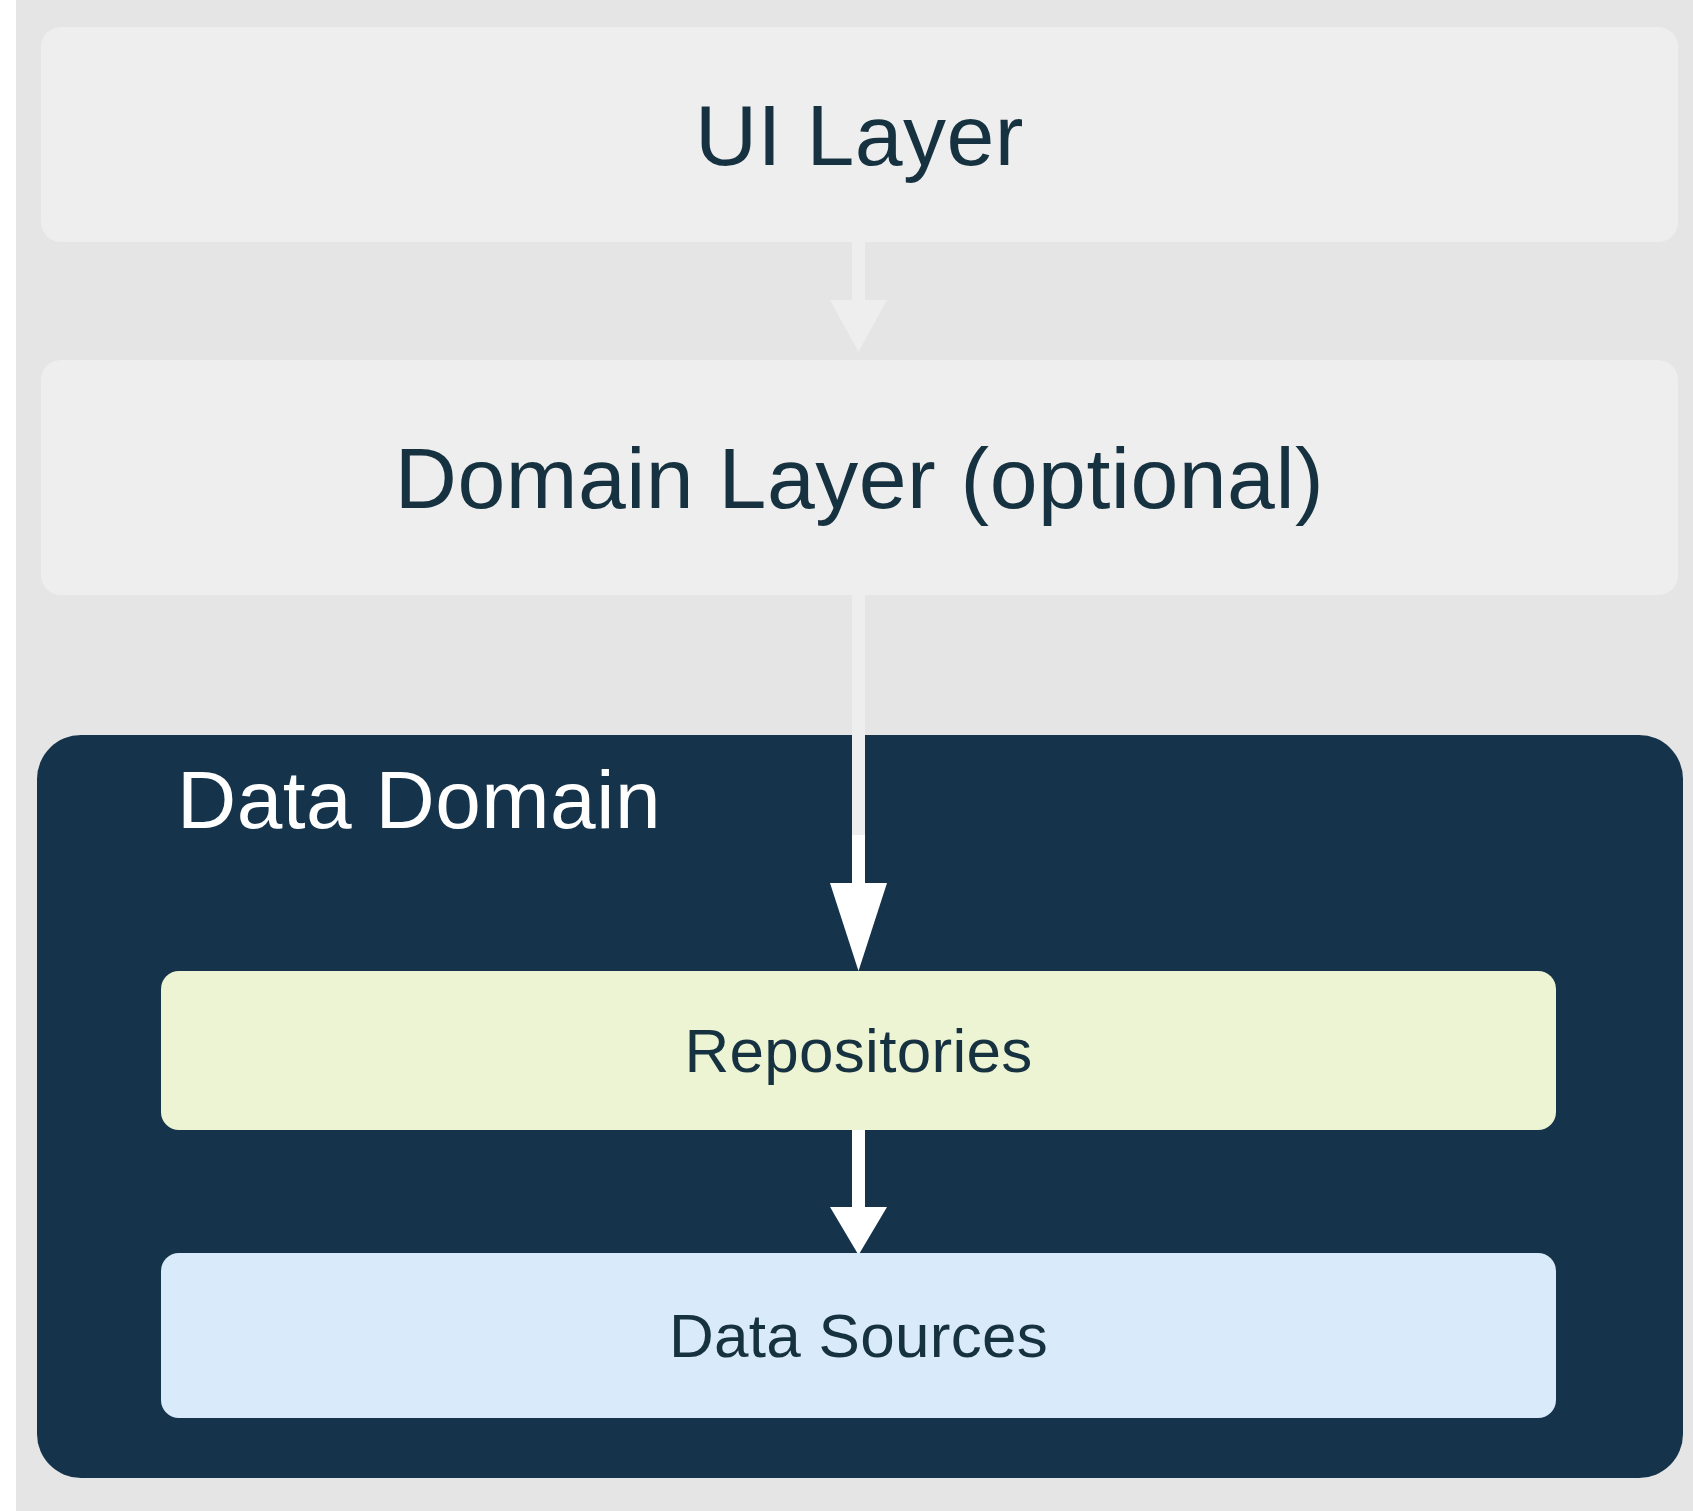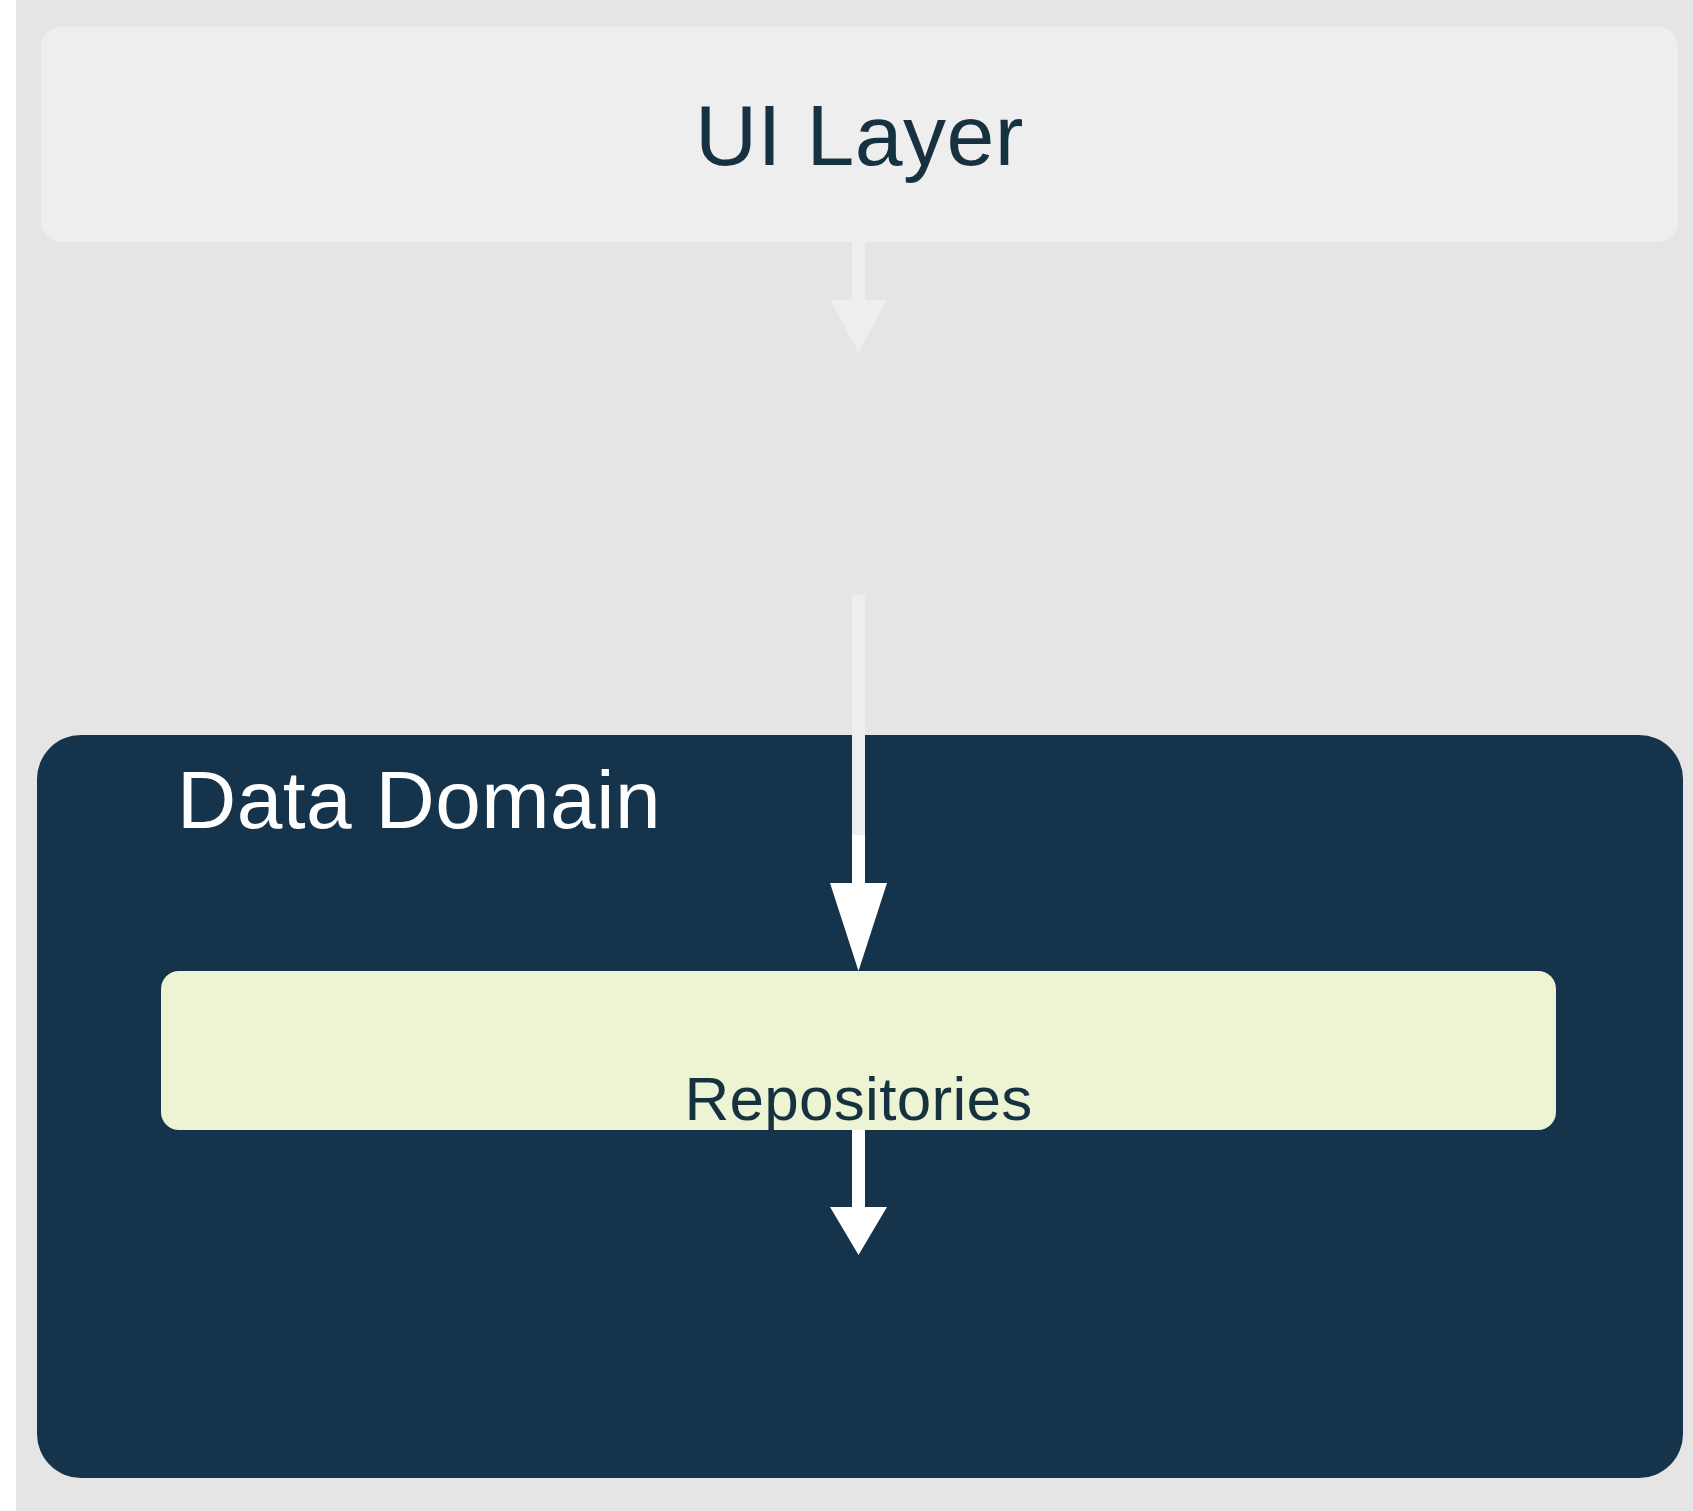--- a/index.html
+++ b/index.html
@@ -83,21 +83,21 @@
     line-height: 1.15;
     letter-spacing: 0.5px;
     white-space: nowrap;
   }
 
   
   .inner-box {
     position: absolute;
     box-sizing: border-box;
     display: flex;
-    align-items: flex-end;
+    align-items: center;
     justify-content: center;
     border-radius: 18px;
   }
   #repositories-box {
     left: 124px;
     top: 236px;
     width: 1395px;
     height: 159px;
     background: #edf4d3;
   }
@@ -144,20 +144,23 @@
 
     <g>
       <rect x="836" y="595" width="13" height="150" fill="#eeeeee"></rect>
     </g>
   </svg>
 
   <div class="layer-box" id="ui-layer-box">
     <span class="layer-label">UI Layer</span>
   </div>
 
+  <div class="layer-box" id="domain-layer-box">
+    <span class="layer-label">Domain Layer (optional)</span>
+  </div>
 
   <div id="data-layer-box">
 
     <div id="data-layer-title">Data Domain</div>
 
     <svg width="1646" height="743" viewBox="0 0 1646 743" style="position:absolute;left:0;top:0;z-index:1;">
       <g>
         <rect x="815" y="0" width="13" height="150" fill="#eeeeee"></rect>
         <polygon points="793,148 850,148 821.5,236" fill="#ffffff"></polygon>
         <rect x="815" y="100" width="13" height="50" fill="#ffffff"></rect>
@@ -165,16 +168,19 @@
       <g>
         <rect x="815" y="395" width="13" height="85" fill="#ffffff"></rect>
         <polygon points="793,472 850,472 821.5,520" fill="#ffffff"></polygon>
       </g>
     </svg>
 
     <div class="inner-box" id="repositories-box">
       <span class="inner-label">Repositories</span>
     </div>
 
+    <div class="inner-box" id="data-sources-box">
+      <span class="inner-label">Data Sources</span>
+    </div>
 
   </div>
 
 </div>
 
 </body></html>

